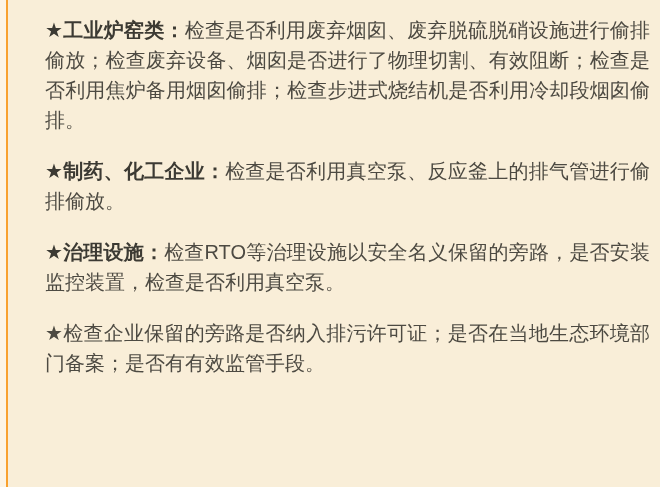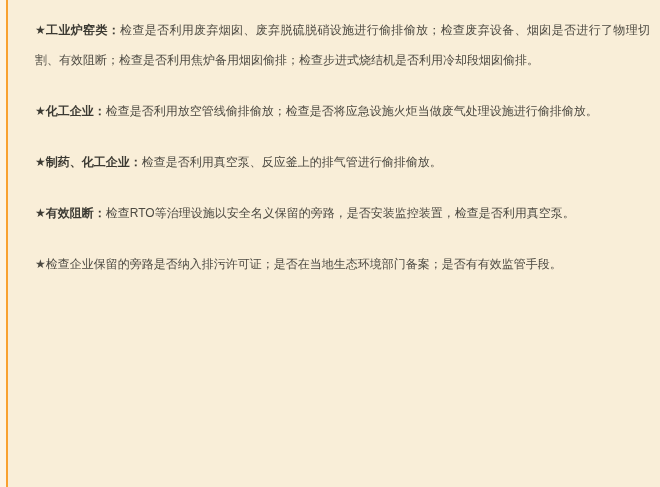--- a/index.html
+++ b/index.html
@@ -26,47 +26,46 @@
   }
   .accent-line{
     position:absolute;left:6px;top:0;bottom:0;width:2px;
     background:var(--accent);
   }
   .content{
     position:absolute;left:0;top:0;right:0;bottom:0;
     padding:15px 10px 7px 35px;
   }
   .content p{
-    font-size:12px;
+    font-size:20px;
     line-height:30px;
     color:var(--body-color);
     text-align:justify;
-    margin:0 0 21px 0;
+    margin:0 0 21px 10px;
     letter-spacing:0;
   }
   .content p:last-child{margin-bottom:0;}
   .content p b{
     font-weight:700;
     color:var(--head-color);
   }
 </style>
 </head>
 <body>
 
 <div class="page">
   <div class="edge-strip"></div>
   <div class="accent-line"></div>
 
   <div class="content">
 
     <p><b>★工业炉窑类：</b><span>检查是否利用废弃烟囱、废弃脱硫脱硝设施进行偷排偷放；检查废弃设备、烟囱是否进行了物理切割、有效阻断；检查是否利用焦炉备用烟囱偷排；检查步进式烧结机是否利用冷却段烟囱偷排。</span></p>
 
-    <p><b>★化工企业：</b><span>检查是否利用放空管线偷排偷放；检查是否将应急设施火炬当做废气处理设施进行偷排偷放。</span></p>
 
     <p><b>★制药、化工企业：</b><span>检查是否利用真空泵、反应釜上的排气管进行偷排偷放。</span></p>
 
-    <p><b>★有效阻断：</b><span>检查RTO等治理设施以安全名义保留的旁路，是否安装监控装置，检查是否利用真空泵。</span></p>
+    <p><b>★治理设施：</b><span>检查RTO等治理设施以安全名义保留的旁路，是否安装监控装置，检查是否利用真空泵。</span></p>
 
 
     <p><b></b><span>★检查企业保留的旁路是否纳入排污许可证；是否在当地生态环境部门备案；是否有有效监管手段。</span></p>
 
   </div>
 </div>
 
 </body></html>

